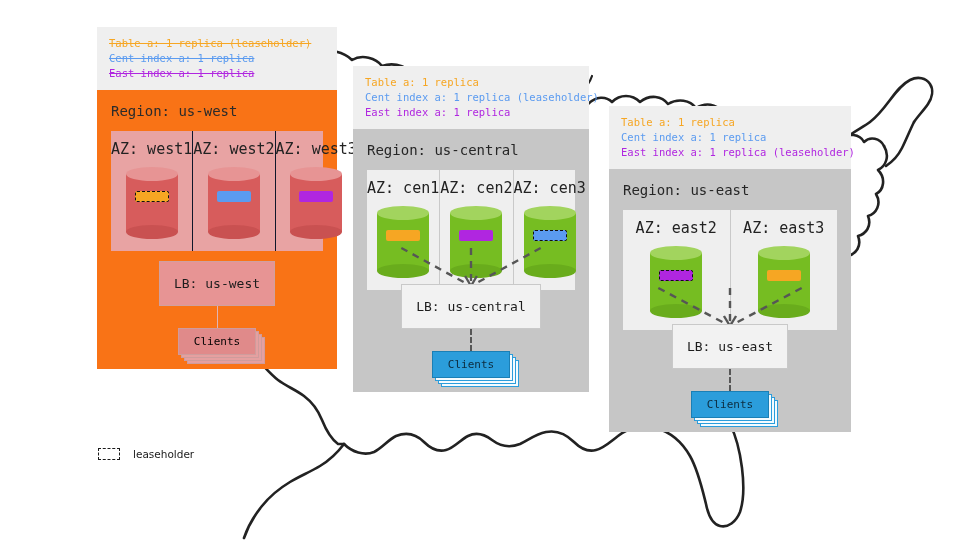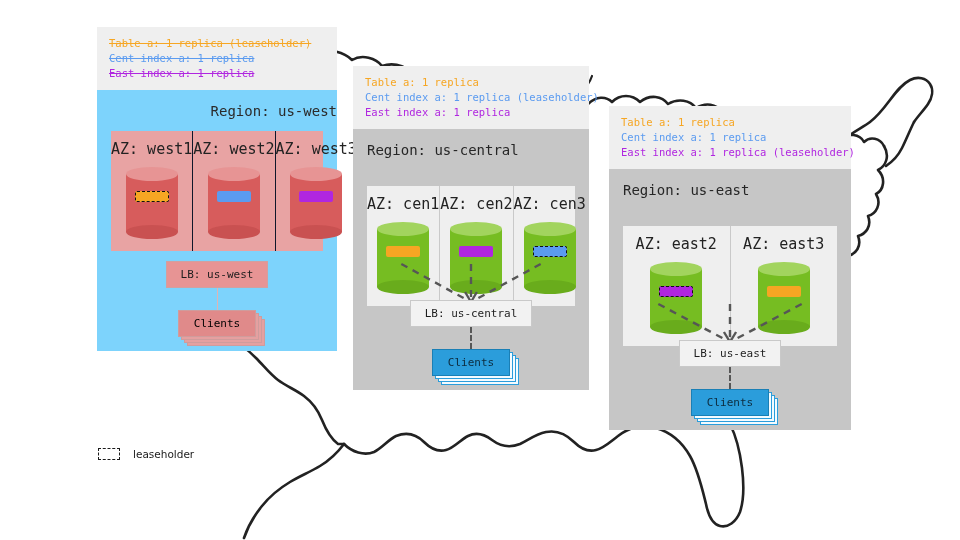--- a/index.html
+++ b/index.html
@@ -65,49 +65,49 @@
   }
   .cyl .bar.lease{border:1.6px dashed #111;}
 
   
   .conn{position:absolute;left:0;top:0;width:100%;height:100%;pointer-events:none;}
 
   
   .lb-box{
     position:relative;z-index:3;
     margin:0 auto;display:table;
-    padding:6px 14px;font-size:11px;color:#1d1d1d;
+    padding:14px 14px;font-size:13px;color:#1d1d1d;
     box-sizing:border-box;white-space:nowrap;
   }
   .clients-wrap{position:relative;margin:0 auto;display:table;}
   .clients-box{
     position:relative;z-index:3;
     padding:6px 15px;font-size:11px;white-space:nowrap;
     box-sizing:border-box;
   }
   .clients-wrap .sh{position:absolute;z-index:1;box-sizing:border-box;}
   .vline{display:block;margin:0 auto;width:0;}
 
   
   #panel-west{left:97px;top:27px;width:240px;}
-  #panel-west .region-body{background:#7dd3fc;text-align:right;}
+  #panel-west .region-body{background:#f97316;}
   #panel-west .az-strip{background:#e8a3a3;}
   #panel-west .az-cell + .az-cell{border-left:1px solid #0f172a;}
   #panel-west .cyl .body{background:#d75c5c;}
   #panel-west .cyl .top{background:#e79494;}
   #panel-west .cyl .bot{background:#c95151;}
   #panel-west .lb-box{background:#e79494;border:1px solid #d0a0a0;margin-top:10px;}
   #panel-west .clients-box{background:#e08a8a;border:1px solid #cf9c9c;}
   #panel-west .clients-wrap .sh{background:#e5a0a0;border:1px solid #cf9c9c;}
   #panel-west .vline{border-left:1.4px solid #e0b4b4;}
   #panel-west .region-title{color:#2b2b2b;}
 
   
   .active .region-body{background:#c6c6c6;}
-  .active .az-strip{background:#efefef;margin-top:16px;}
+  .active .az-strip{background:#efefef;}
   .active .az-cell + .az-cell{border-left:1px solid #c9c9c9;}
   .active .cyl .body{background:#76bd22;}
   .active .cyl .top{background:#a2d45e;}
   .active .cyl .bot{background:#69ac1c;}
   .active .lb-box{background:#f2f2f2;border:1px solid #c9c9c9;margin-top:-6px;}
   .active .clients-box{background:#2b9ddb;color:#0d2b3d;border:1px solid #1a7fb5;}
   .active .clients-wrap .sh{background:#f4fbff;border:1.6px solid #2b9ddb;}
 
   #panel-central{left:353px;top:66px;width:236px;}
   #panel-east{left:609px;top:106px;width:242px;}

